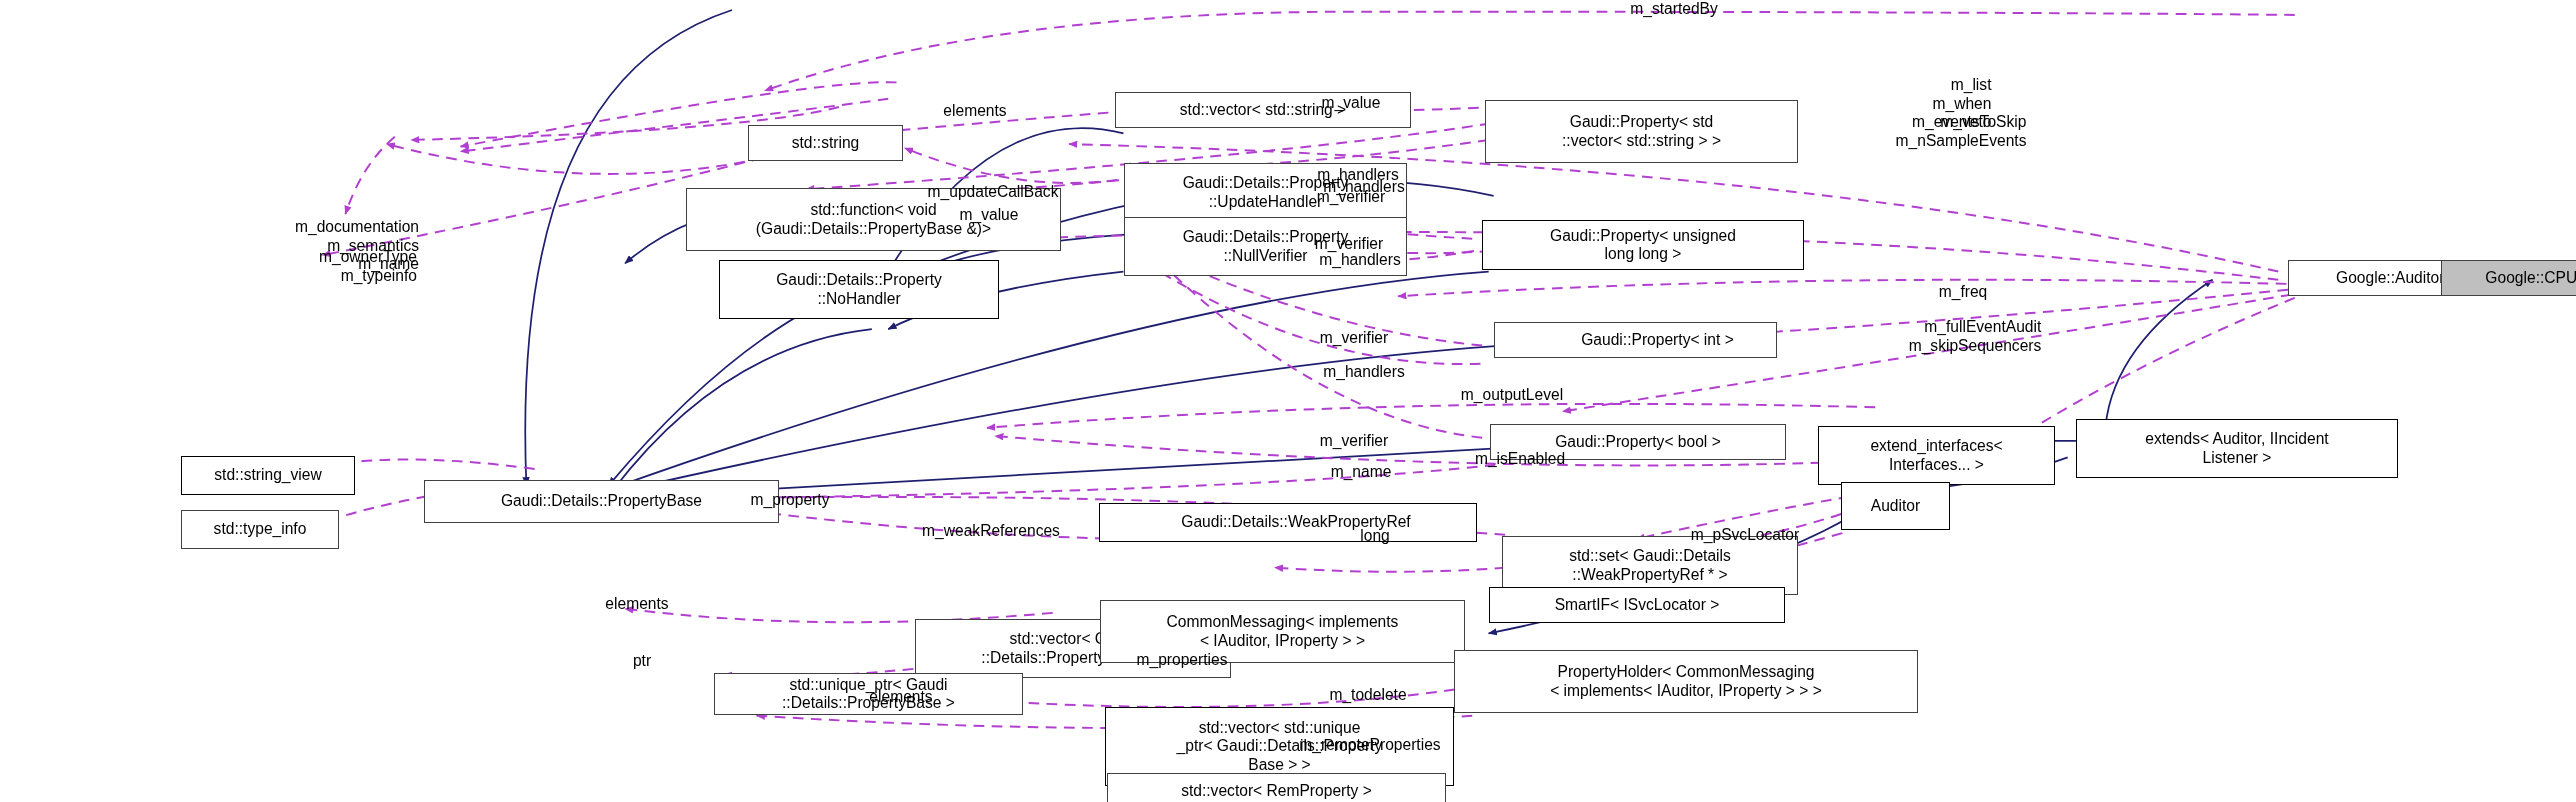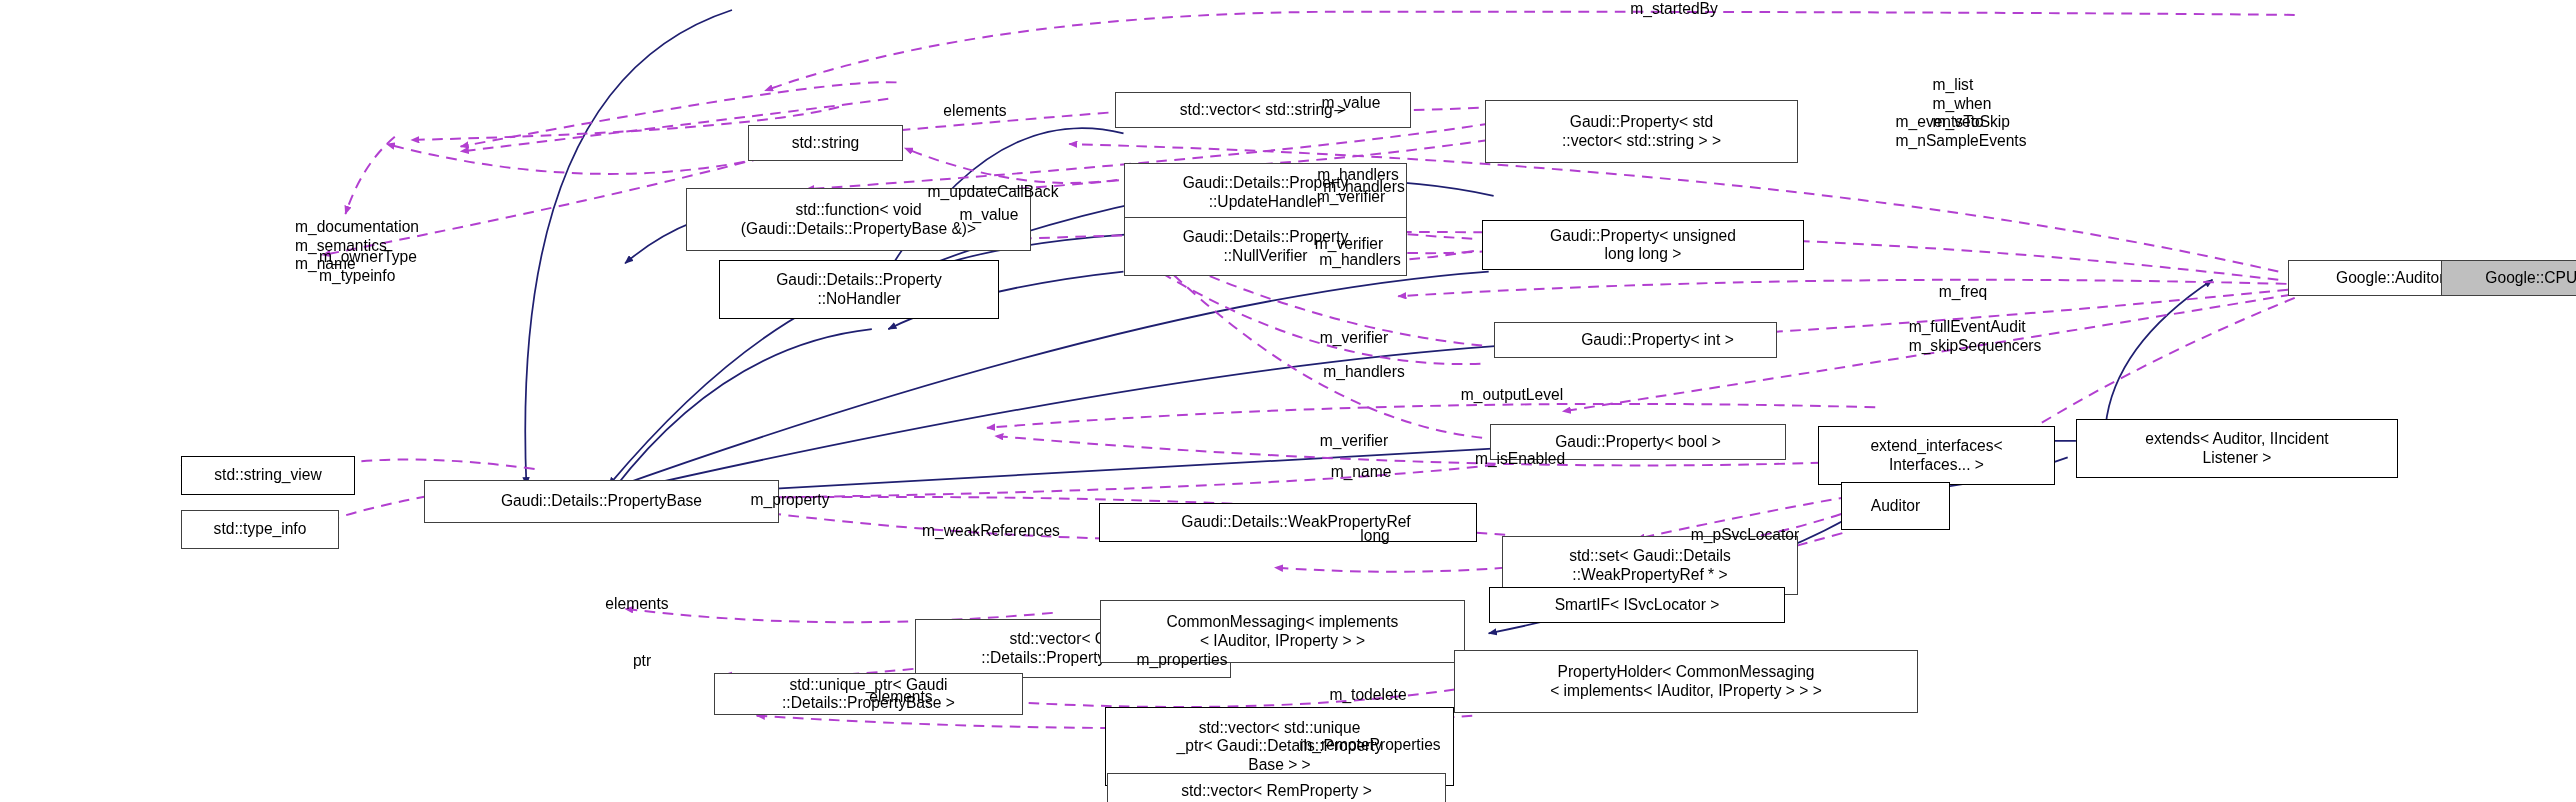--- a/index.html
+++ b/index.html
@@ -42,21 +42,21 @@
   }
   .node.shaded {
     background: #bfbfbf;
     border: 1.6px solid #404040;
   }
   .edge-label {
     position: absolute;
     font-size: 15.6px;
     color: #000000;
     white-space: pre;
-    text-align: left;
+    text-align: right;
     line-height: 1.2;
     z-index: 6;
     background: transparent;
   }
 </style>
 </head>
 <body>
 
 <div id="diagram-root">
 
@@ -137,21 +137,21 @@
       <path d="M2786,358 Q2350,430 1900,500"></path>
       <path d="M2790,362 Q2500,480 2300,640"></path>
     </g>
   </svg>
 
   <div id="node-layer">
       <div class="node" style="left: 181px; top: 456px; width: 174px; height: 39px;">std::string_view</div>
       <div class="node thick" style="left: 181px; top: 510px; width: 158px; height: 39px;">std::type_info</div>
       <div class="node thick" style="left: 424px; top: 480px; width: 355px; height: 43px;">Gaudi::Details::PropertyBase</div>
       <div class="node thick" style="left: 748px; top: 125px; width: 155px; height: 36px;">std::string</div>
-      <div class="node thick" style="left: 686px; top: 188px; width: 345px; height: 63px;">std::function&lt; void
+      <div class="node thick" style="left: 686px; top: 188px; width: 375px; height: 63px;">std::function&lt; void
 (Gaudi::Details::PropertyBase &amp;)&gt;</div>
       <div class="node" style="left: 719px; top: 260px; width: 280px; height: 59px;">Gaudi::Details::Property
 ::NoHandler</div>
       <div class="node thick" style="left: 1124px; top: 163px; width: 283px; height: 59px;">Gaudi::Details::Property
 ::UpdateHandler</div>
       <div class="node thick" style="left: 1124px; top: 217px; width: 283px; height: 59px;">Gaudi::Details::Property
 ::NullVerifier</div>
       <div class="node thick" style="left: 1115px; top: 92px; width: 296px; height: 36px;">std::vector&lt; std::string &gt;</div>
       <div class="node thick" style="left: 1485px; top: 100px; width: 313px; height: 63px;">Gaudi::Property&lt; std
 ::vector&lt; std::string &gt; &gt;</div>

